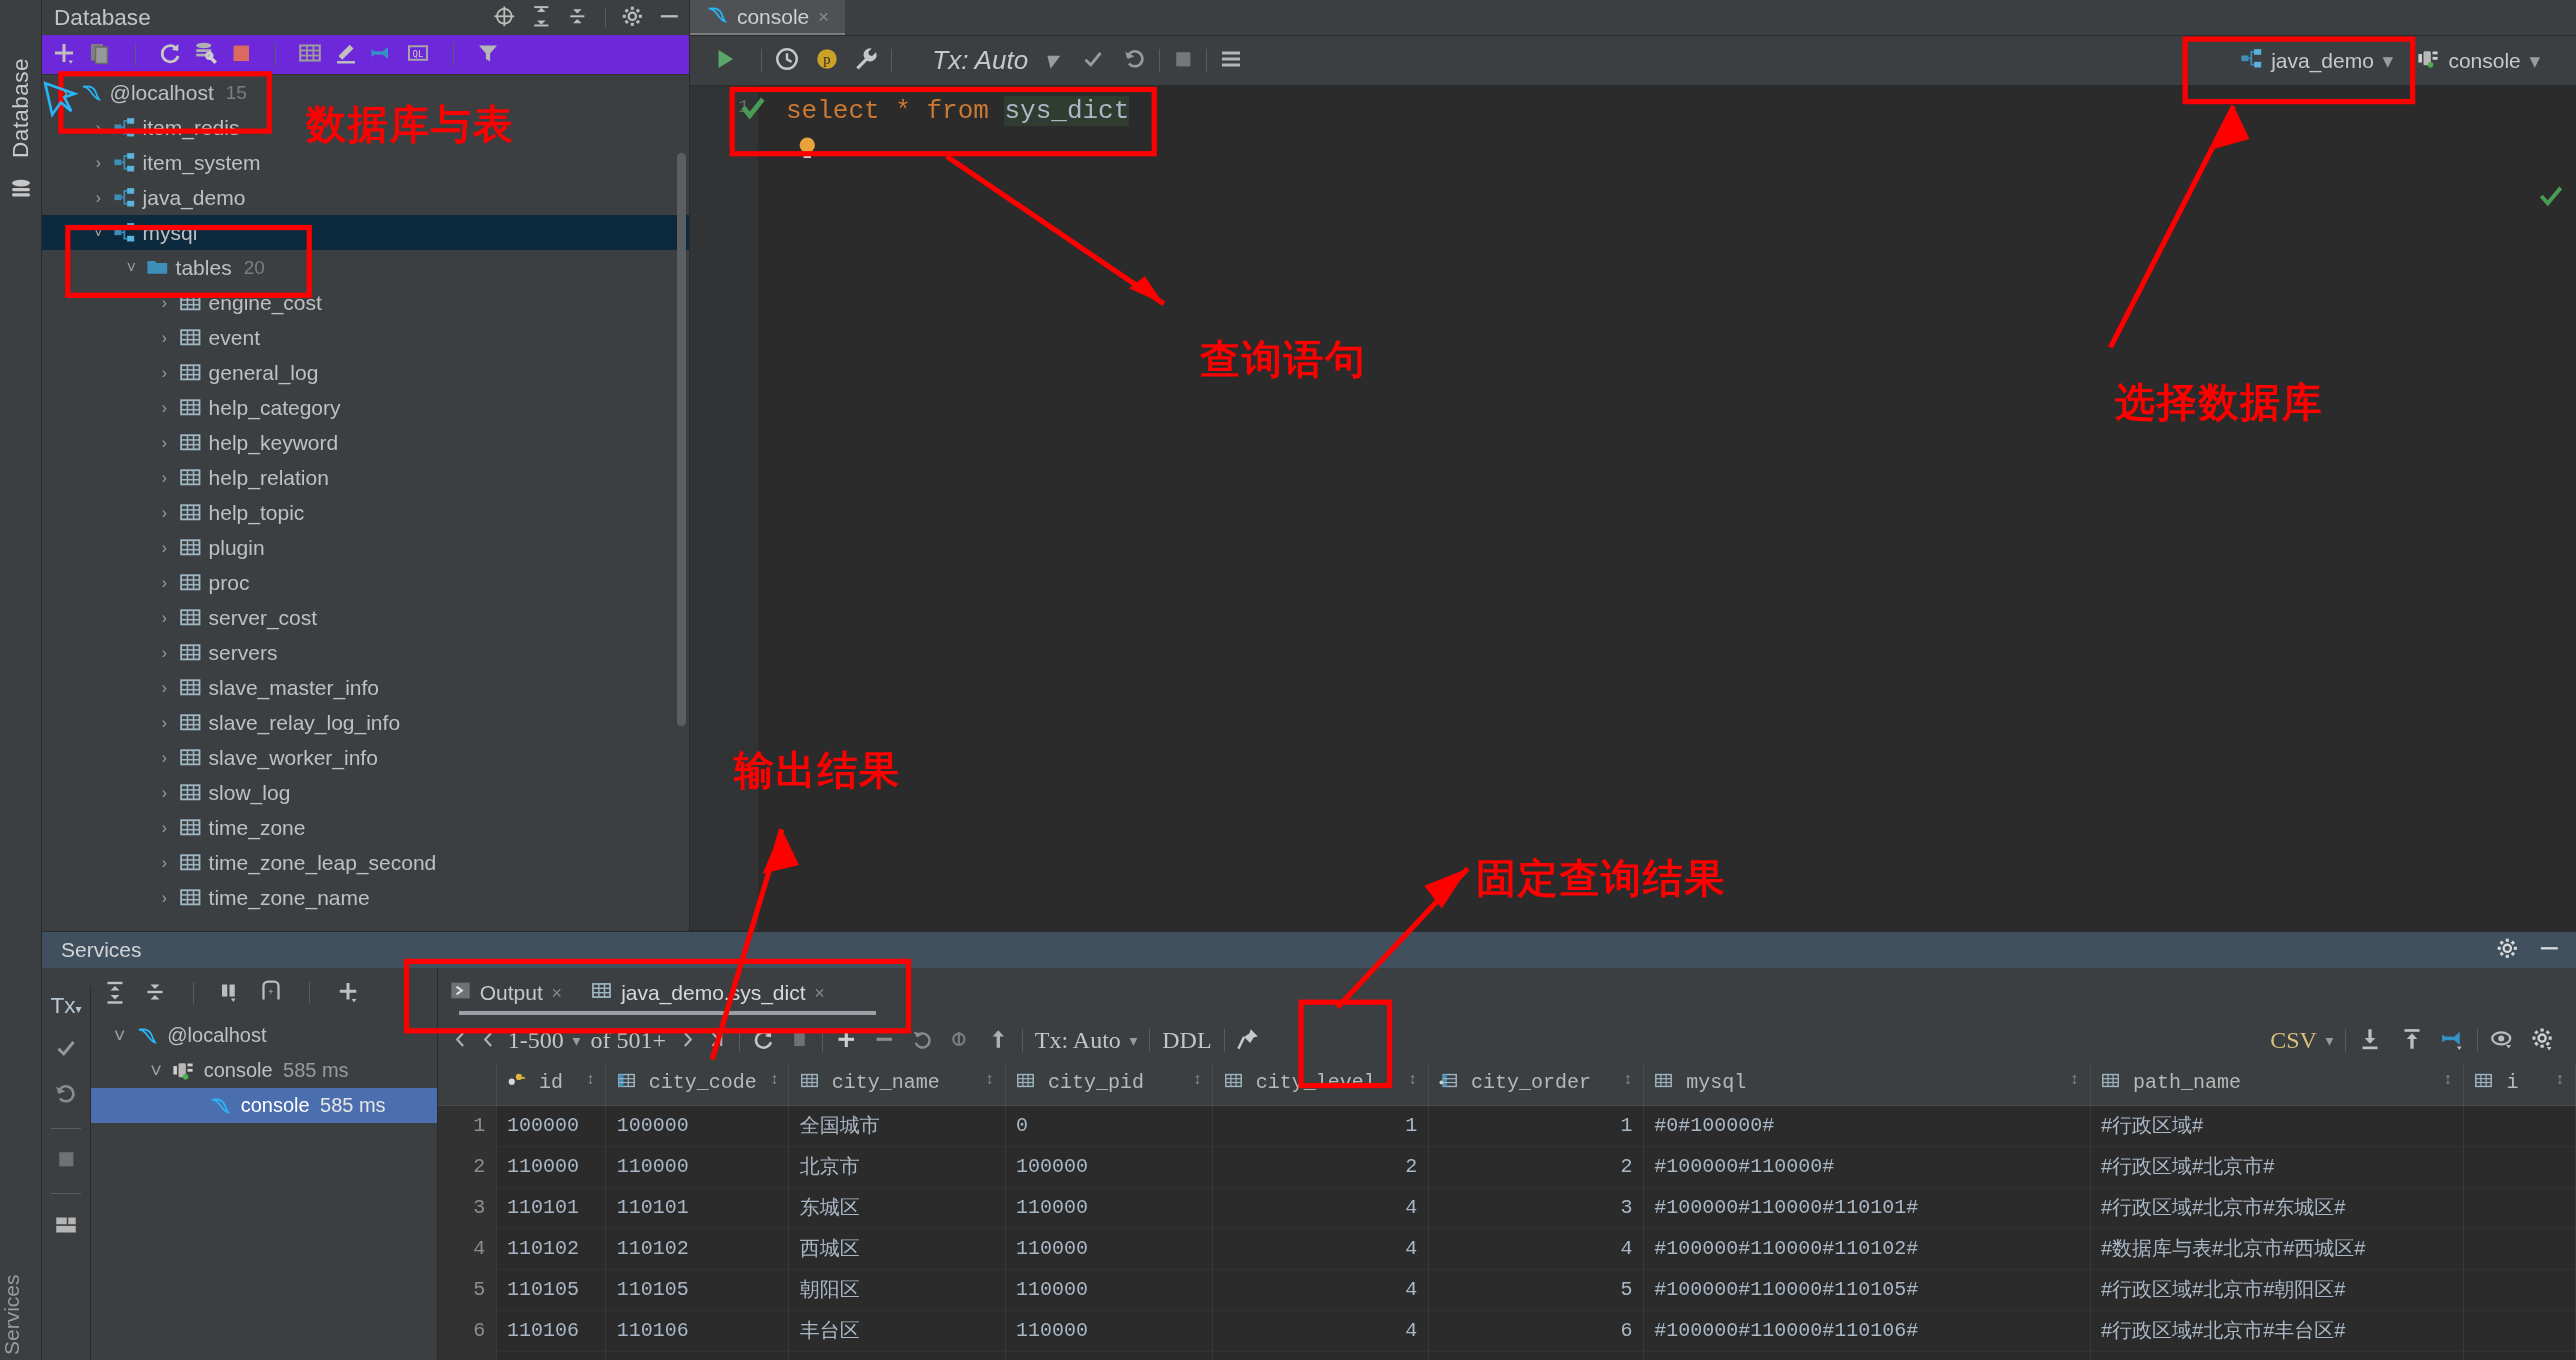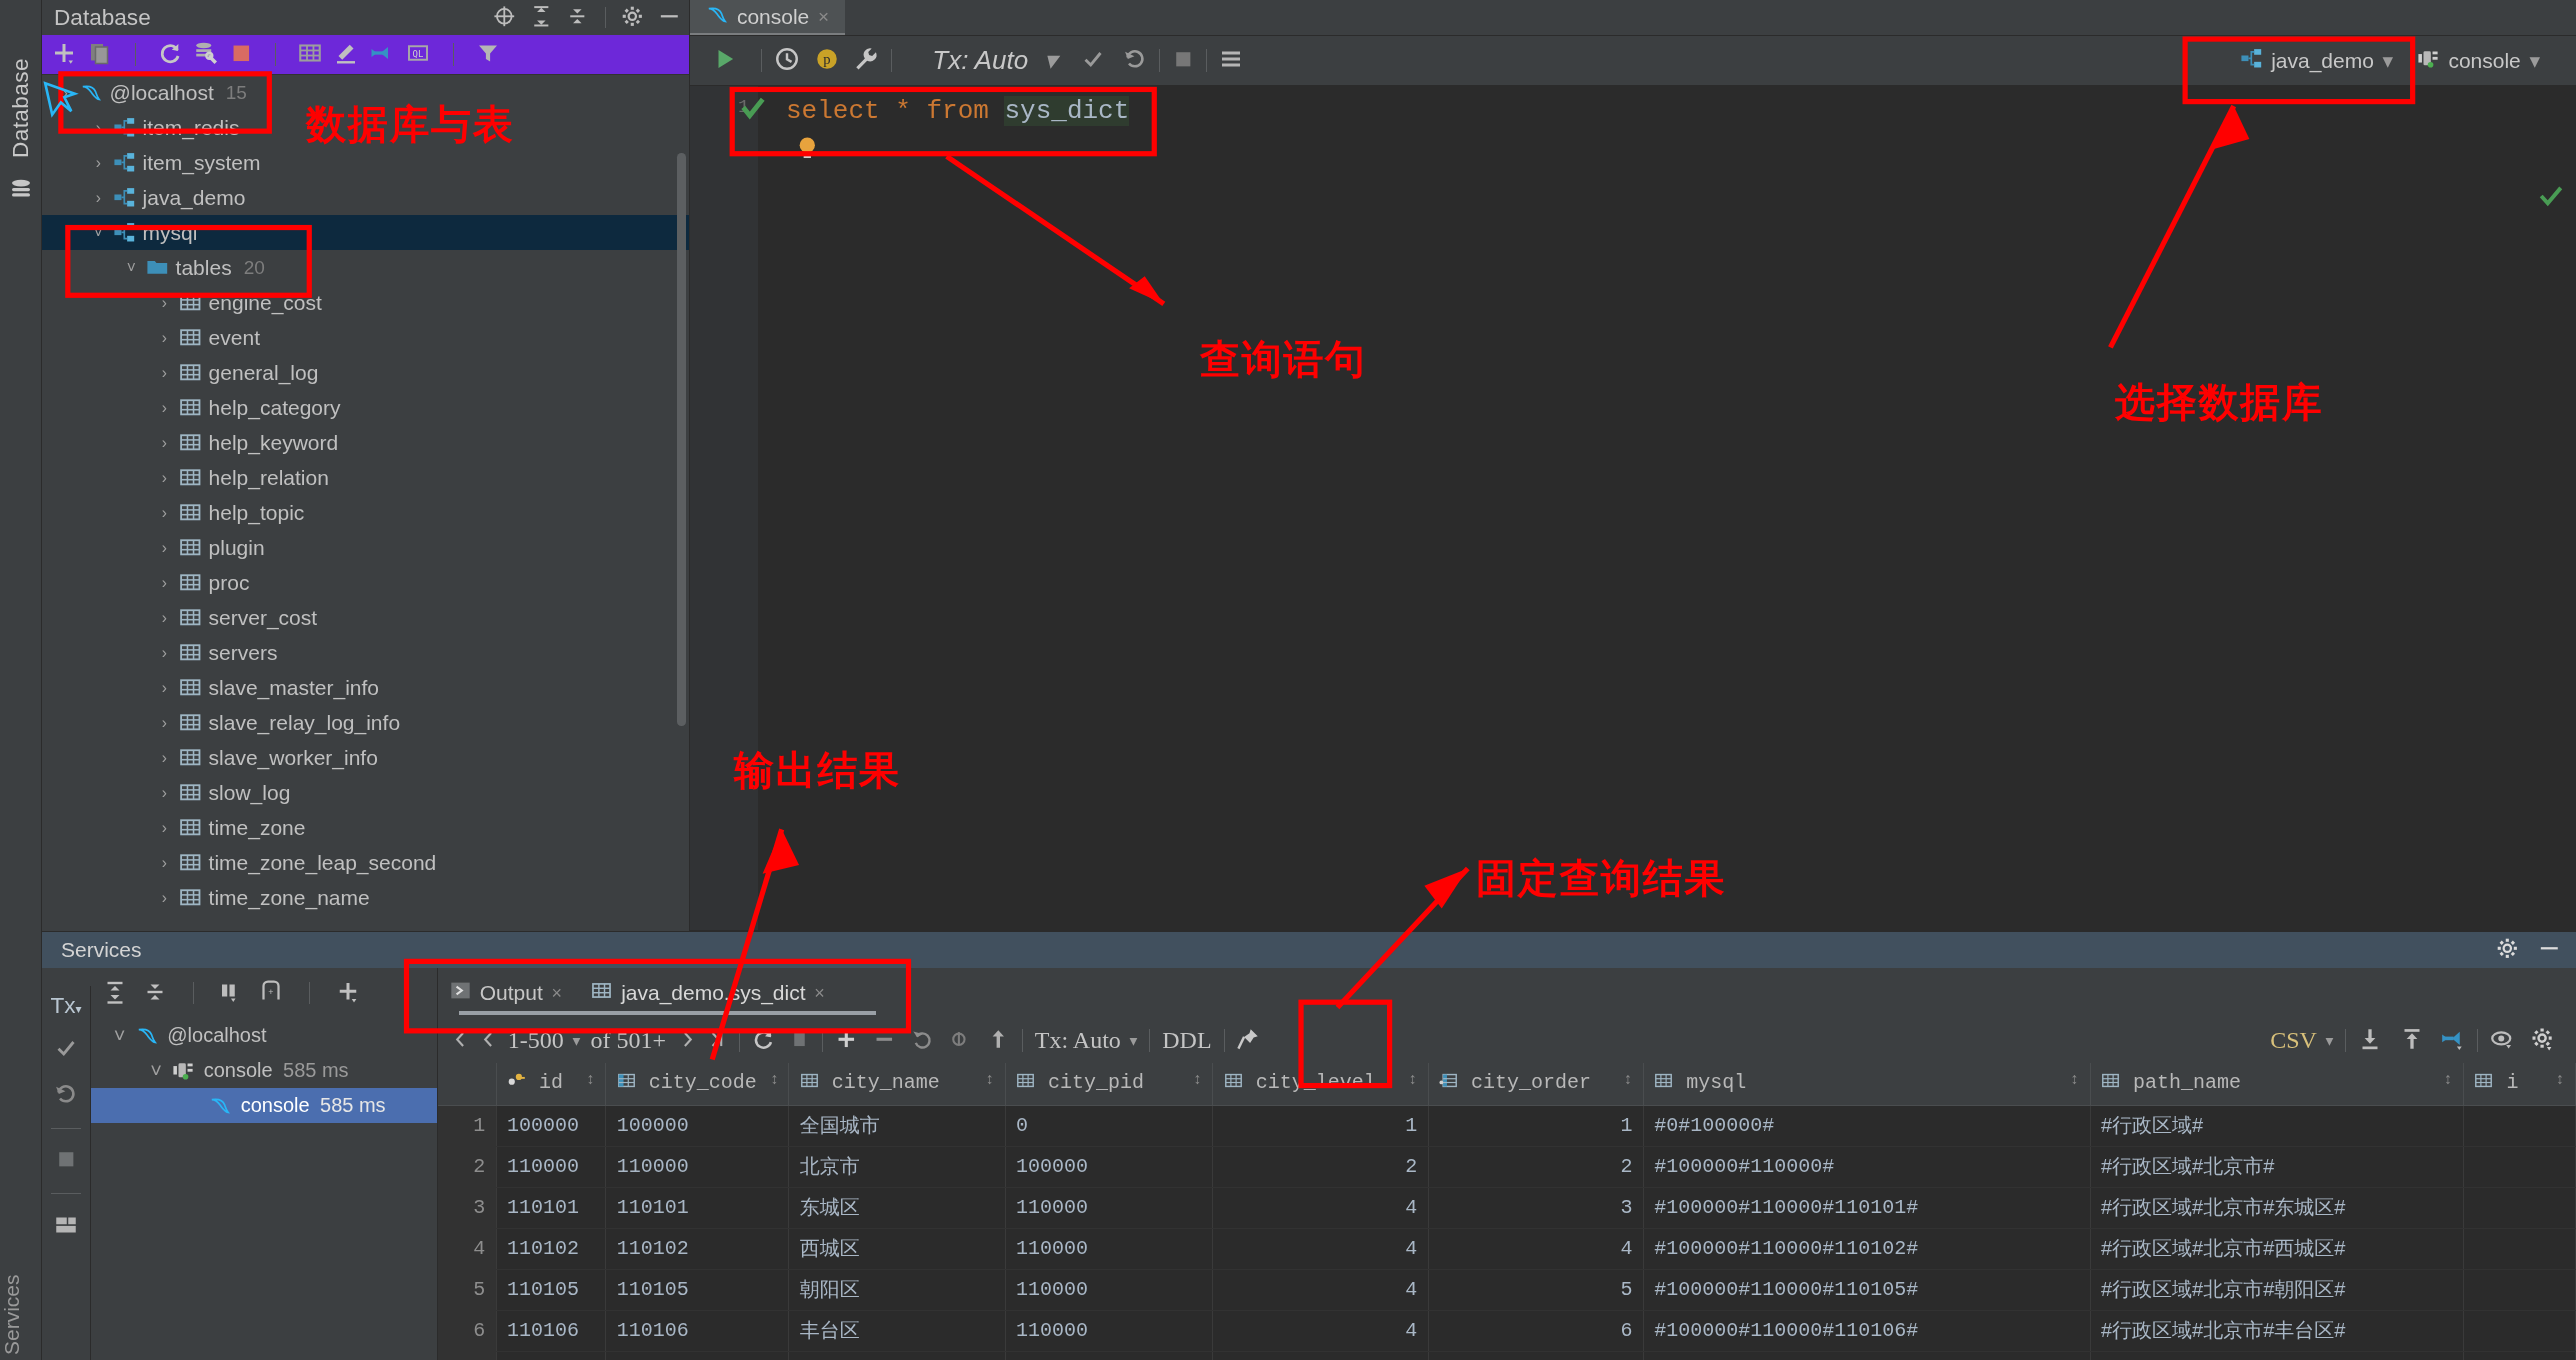--- a/index.html
+++ b/index.html
@@ -1252,21 +1252,21 @@
                 </tr>
                 <tr>
                   <td class="rownum">4</td>
                   <td class="">110102</td>
                   <td class="">110102</td>
                   <td class="cjk">西城区</td>
                   <td class="">110000</td>
                   <td class="num ">4</td>
                   <td class="num ">4</td>
                   <td class="">#100000#110000#110102#</td>
-                  <td class="cjk">#行政区域#北京市#西城区#</td>
+                  <td class="cjk">#数据库与表#北京市#西城区#</td>
                   <td class=""></td>
                 </tr>
                 <tr>
                   <td class="rownum">5</td>
                   <td class="">110105</td>
                   <td class="">110105</td>
                   <td class="cjk">朝阳区</td>
                   <td class="">110000</td>
                   <td class="num ">4</td>
                   <td class="num ">5</td>

